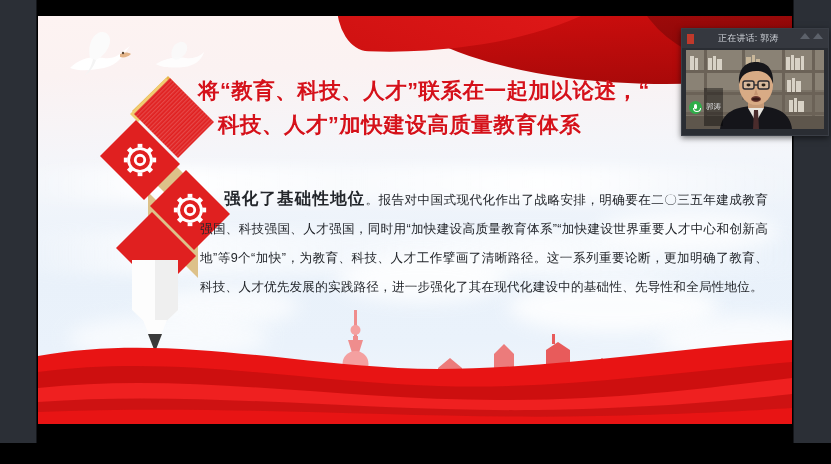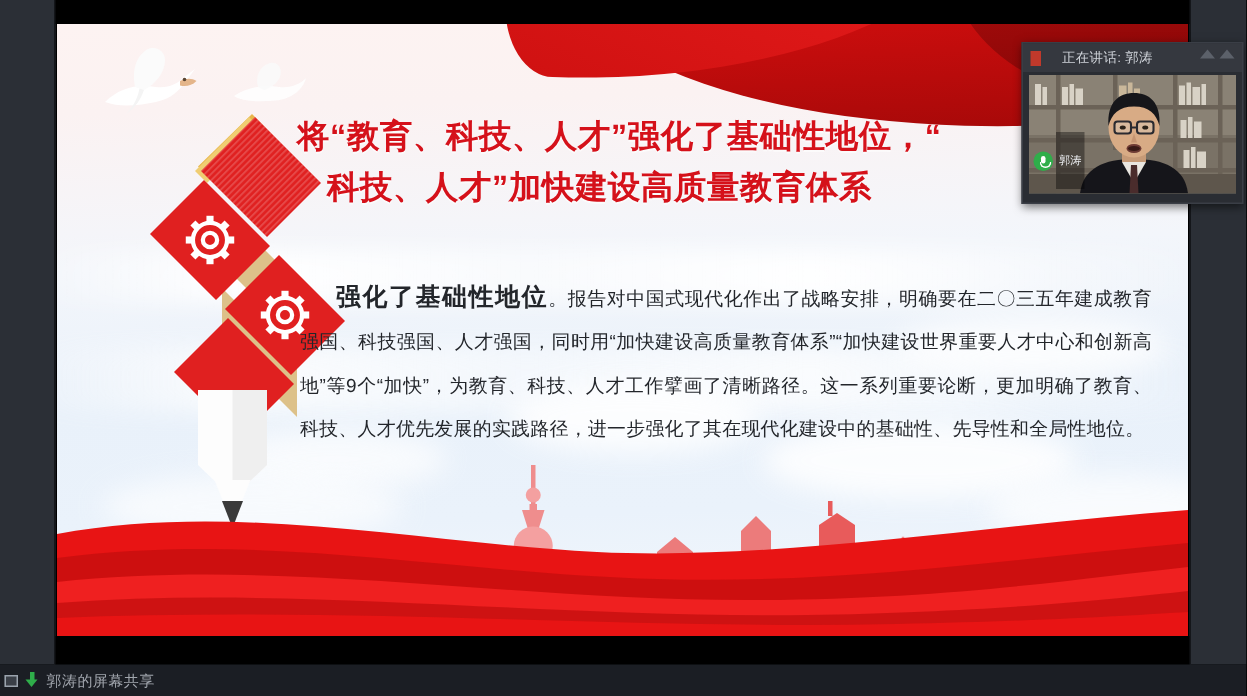--- a/index.html
+++ b/index.html
@@ -203,21 +203,21 @@
     border: 1px solid #3a3e46;
     box-shadow: 0 2px 6px rgba(0,0,0,.55);
   }
   .video-header {
     position: relative;
     height: 19px;
     background: #35383f;
     display: flex;
     align-items: center;
     padding: 0 5px;
-    gap: 14px;
+    gap: 24px;
   }
   .vh-tag {
     width: 7px; height: 10px;
     background: #c0392b;
     flex: none;
   }
   .vh-title {
     color: #cfd3d9;
     font-size: 9px;
     white-space: nowrap;
@@ -379,21 +379,21 @@
         </g>
 
         <polygon points="42,196 88,196 88,246 65,268 42,246" fill="#fdfdfd"></polygon>
         <polygon points="65,196 88,196 88,246 65,268" fill="#efefef"></polygon>
         <polygon points="53,256 77,256 65,286 " fill="#fdfdfd"></polygon>
         <polygon points="58,270 72,270 65,288" fill="#3a3a3a"></polygon>
       </svg>
     </div>
 
     <div class="title">
-      <span>将“教育、科技、人才”强化了基础性地位，“</span>
+      <span>将“教育、科技、人才”联系在一起加以论述，“</span>
       <span class="l2">科技、人才”加快建设高质量教育体系</span>
     </div>
 
     <p class="body-text">
       <span class="lead">强化了基础性地位</span><span>。报告对中国式现代化作出了战略安排，明确要在二〇三五年建成教育强国、科技强国、人才强国，同时用“加快建设高质量教育体系”“加快建设世界重要人才中心和创新高地”等9个“加快”，为教育、科技、人才工作擘画了清晰路径。这一系列重要论断，更加明确了教育、科技、人才优先发展的实践路径，进一步强化了其在现代化建设中的基础性、先导性和全局性地位。</span>
     </p>
 
     <div class="city">
       <svg width="754" height="140" viewBox="0 0 754 140" preserveAspectRatio="none">
         <g fill="#f0a3a3" opacity=".85">
@@ -561,19 +561,14 @@
         <ellipse cx="70" cy="49" rx="5" ry="3" fill="#6e3b34"></ellipse>
         <ellipse cx="70" cy="49" rx="4" ry="1.6" fill="#3a1b17"></ellipse>
       </svg>
       <div class="vb-badge">
         <span class="vb-mic"></span>
         <span class="vb-name">郭涛</span>
       </div>
     </div>
   </div>
 
-  <div class="taskbar">
-    <span class="tb-sq"></span>
-    <span class="tb-dl"></span>
-    <span class="tb-label">郭涛的屏幕共享</span>
-  </div>
 
 </div>
 
 </body></html>

